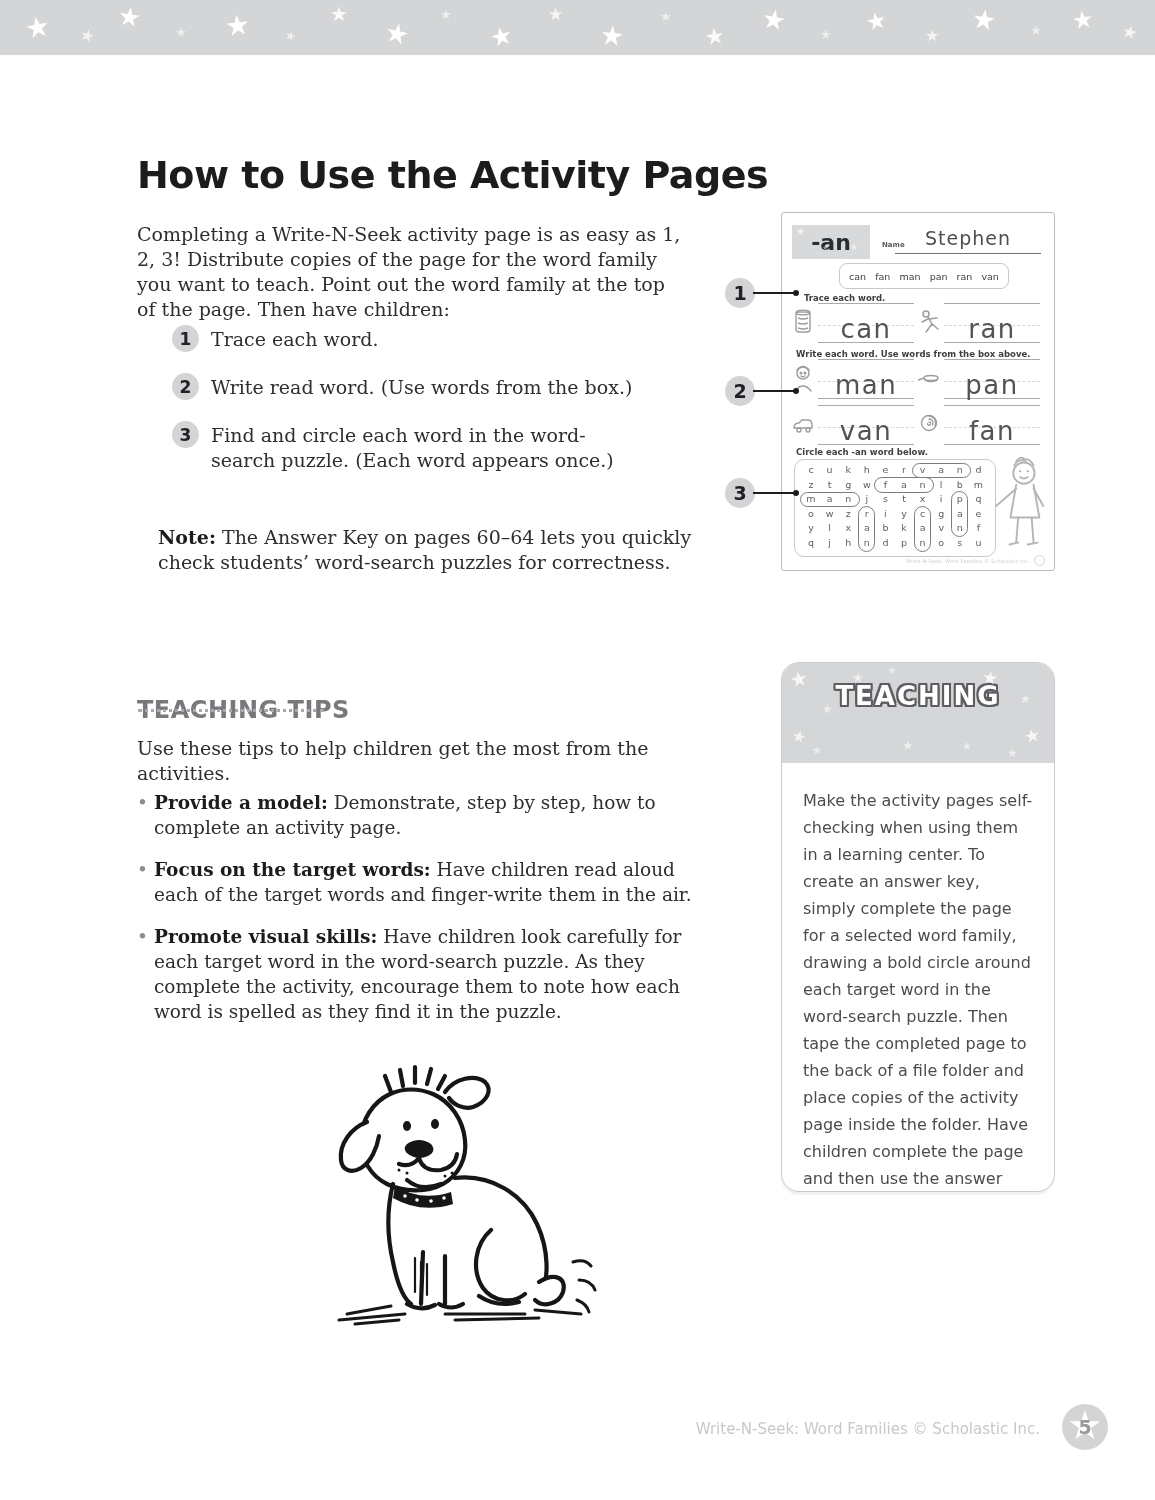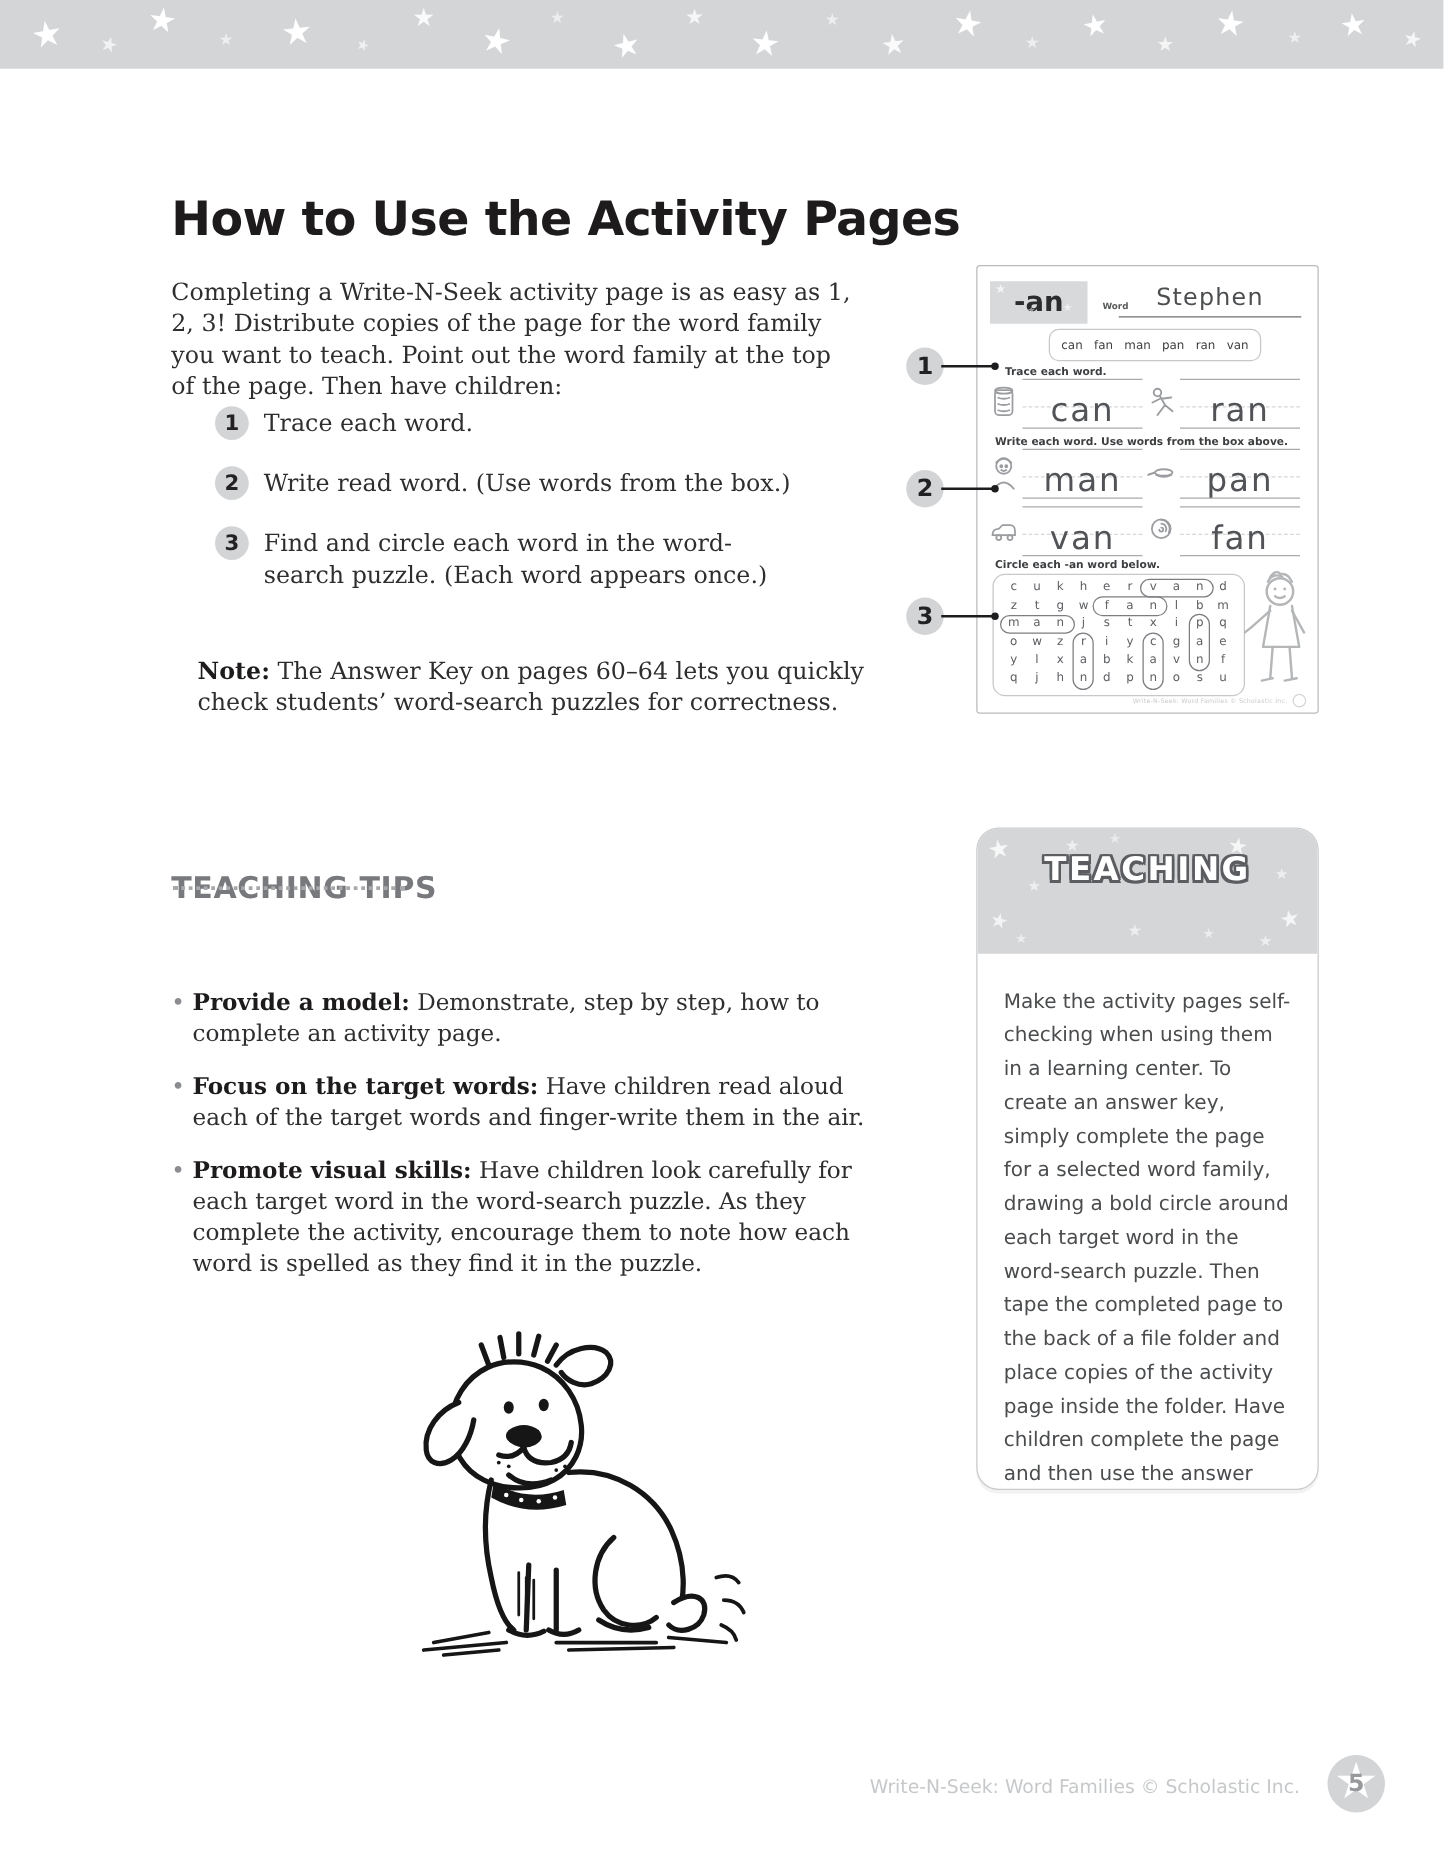--- a/index.html
+++ b/index.html
@@ -132,20 +132,21 @@
         <span class="step-num">3</span>
         <span class="step-text">Find and circle each word in the word-search puzzle. (Each word appears once.)</span>
       </div>
     </div>
 
   <p class="note"><span class="lead">Note:</span><span> The Answer Key on pages 60–64 lets you quickly check students’ word-search puzzles for correctness.</span></p>
 
 
   <h2 class="tt-heading">TEACHING TIPS</h2>
   <div class="tt-underline"></div>
+  <p class="tt-intro">Use these tips to help children get the most from the activities.</p>
   <ul class="tt-bullets" id="tt-bullets">
       <li><span class="lead">Provide a model:</span><span> Demonstrate, step by step, how to complete an activity page.</span></li>
       <li><span class="lead">Focus on the target words:</span><span> Have children read aloud each of the target words and finger-write them in the air.</span></li>
       <li><span class="lead">Promote visual skills:</span><span> Have children look carefully for each target word in the word-search puzzle. As they complete the activity, encourage them to note how each word is spelled as they find it in the puzzle.</span></li>
     </ul>
 
   <div class="dog">
     <svg viewBox="0 0 340 280" width="340" height="280">
       <g stroke="#161616" stroke-width="4.2" fill="none" stroke-linecap="round" stroke-linejoin="round">
         <path d="M96 40 L90 24 M108 34 L105 18 M120 31 L120 15 M132 32 L136 17 M143 37 L150 24"></path>
@@ -181,21 +182,21 @@
     </svg>
   </div>
 
   <div class="ws">
     <div class="ws-family" id="ws-family">
         <span>-an</span>
         <span class="star" style="left: 4px; top: 2px; font-size: 10px; opacity: 0.7;">★</span>
         <span class="star" style="left: 58px; top: 18px; font-size: 9px; opacity: 0.6;">★</span>
         <span class="star" style="left: 30px; top: 20px; font-size: 7px; opacity: 0.5;">★</span>
       </div>
-    <div class="ws-name-label">Word</div>
+    <div class="ws-name-label">Name</div>
     <div class="ws-name-line">Stephen</div>
     <div class="ws-wordbox" id="ws-wordbox">
         <span>can</span>
         <span>fan</span>
         <span>man</span>
         <span>pan</span>
         <span>ran</span>
         <span>van</span>
       </div>
 

